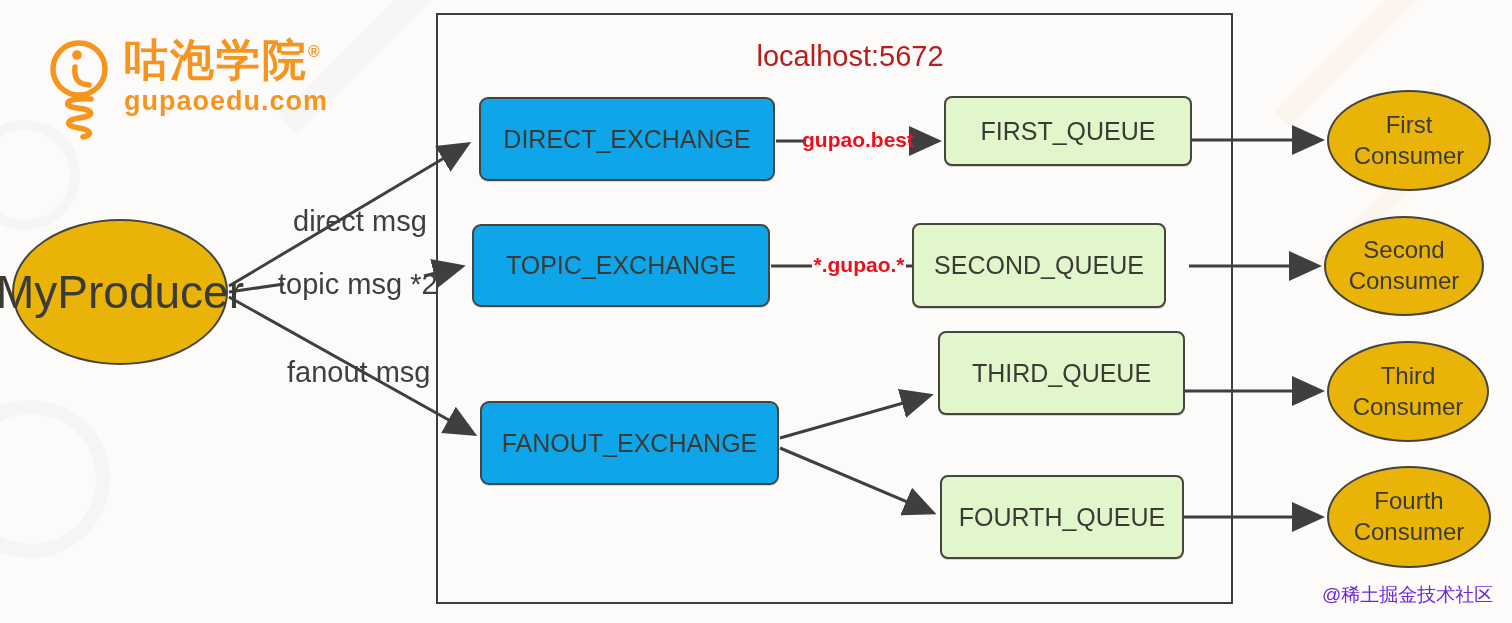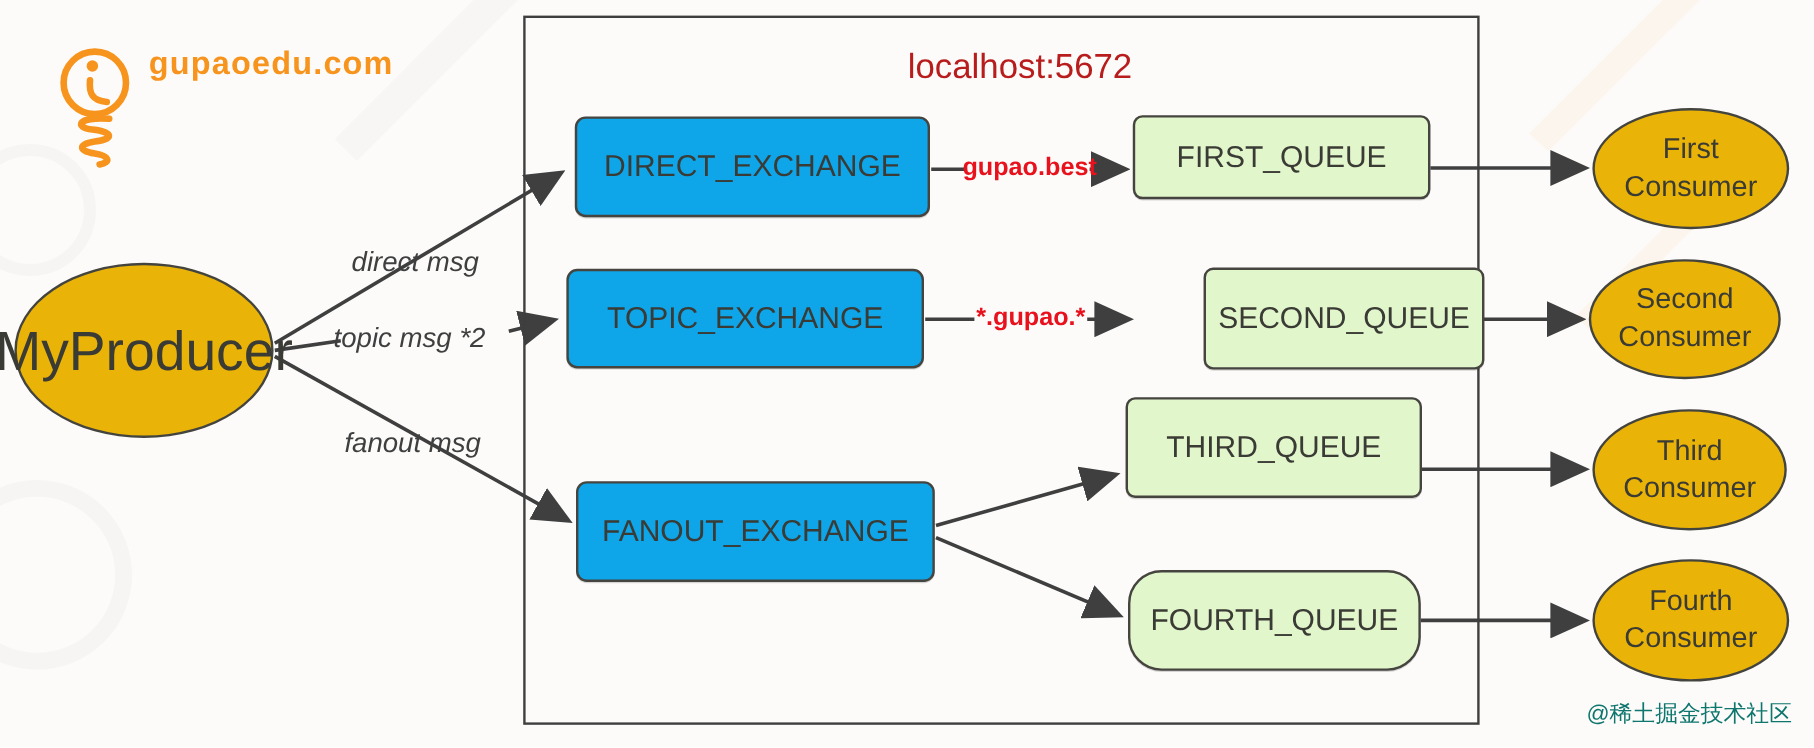--- a/index.html
+++ b/index.html
@@ -41,36 +41,36 @@
     background:#e2f6cc;border:2.5px solid #45443f;border-radius:8px;
     font-size:25px;box-shadow:0 1px 0 rgba(0,0,0,.15);
   }
   .oval{
     background:#eab308;border:2.5px solid #44443f;border-radius:50%;
     font-size:24px;line-height:1.28;
   }
   .producer{font-size:46px;}
 
   .edge-label{
-    position:absolute;font-size:23px;color:#3f3f3f;white-space:nowrap;font-style:italic;
+    position:absolute;font-size:29px;color:#3f3f3f;white-space:nowrap;
   }
   .routing-key{
     position:absolute;font-size:21px;font-weight:bold;color:#e8111c;
     text-align:center;white-space:nowrap;
   }
 
   
   .logo{position:absolute;left:48px;top:36px;display:flex;align-items:flex-start;}
   .logo-text{margin-left:10px;color:#f7941e;}
   .logo-cn{font-size:44px;font-weight:bold;letter-spacing:2px;line-height:1.1;white-space:nowrap;}
   .logo-reg{font-size:16px;vertical-align:18px;font-weight:bold;}
   .logo-domain{font-size:27px;font-weight:bold;margin-top:2px;letter-spacing:1px;}
 
   .site-watermark{
-    position:absolute;left:1322px;top:582px;font-size:19px;color:#0f766e;white-space:nowrap;
+    position:absolute;left:1322px;top:582px;font-size:19px;color:#6d28d9;white-space:nowrap;
   }
 
   svg.edges{position:absolute;left:0;top:0;pointer-events:none;}
 </style>
 </head>
 <body>
 
 <div id="canvas">
 
   <div class="ghost" style="left:-48px;top:400px;width:130px;height:130px;"></div>
@@ -110,20 +110,21 @@
   <div class="logo">
     <svg width="66" height="108" viewBox="0 0 66 108">
       <g stroke="#f7941e" stroke-width="5.5" fill="none" stroke-linecap="round">
         <circle cx="31" cy="33" r="26"></circle>
         <path d="M27,31 C26,42 29,48 41,49"></path>
         <path d="M43,63 C17,61 13,70 29,72 C47,74 47,80 31,82 C17,84 17,90 31,92 C43,94 45,99 35,101"></path>
       </g>
       <circle cx="29" cy="19" r="4.8" fill="#f7941e"></circle>
     </svg>
     <div class="logo-text">
+      <div class="logo-cn"><span>咕泡学院</span><span class="logo-reg">®</span></div>
       <div class="logo-domain">gupaoedu.com</div>
     </div>
   </div>
 
   <div class="node oval producer" style="left:12px;top:219px;width:216px;height:146px;">
     <span>MyProducer</span>
   </div>
 
   <div class="edge-label" style="left:293px;top:205px;">direct msg</div>
   <div class="edge-label" style="left:278px;top:268px;">topic msg *2</div>
@@ -141,27 +142,27 @@
   <div class="node exchange" style="left:480px;top:401px;width:299px;height:84px;">
     <span>FANOUT_EXCHANGE</span>
   </div>
 
   <div class="routing-key" style="left:802px;top:128px;width:110px;">gupao.best</div>
   <div class="routing-key" style="left:808px;top:253px;width:102px;">*.gupao.*</div>
 
   <div class="node queue" style="left:944px;top:96px;width:248px;height:70px;">
     <span>FIRST_QUEUE</span>
   </div>
-  <div class="node queue" style="left:1003px;top:223px;width:234px;height:85px;">
+  <div class="node queue" style="left:912px;top:223px;width:254px;height:85px;">
     <span>SECOND_QUEUE</span>
   </div>
   <div class="node queue" style="left:938px;top:331px;width:247px;height:84px;">
     <span>THIRD_QUEUE</span>
   </div>
-  <div class="node queue" style="left:940px;top:475px;width:244px;height:84px;border-radius:28px;">
+  <div class="node queue" style="left:940px;top:475px;width:244px;height:84px;">
     <span>FOURTH_QUEUE</span>
   </div>
 
   <div class="node oval" style="left:1327px;top:90px;width:164px;height:101px;padding:0 20px;">
     <span>First Consumer</span>
   </div>
   <div class="node oval" style="left:1324px;top:216px;width:160px;height:100px;padding:0 14px;">
     <span>Second Consumer</span>
   </div>
   <div class="node oval" style="left:1327px;top:341px;width:162px;height:101px;padding:0 18px;">

